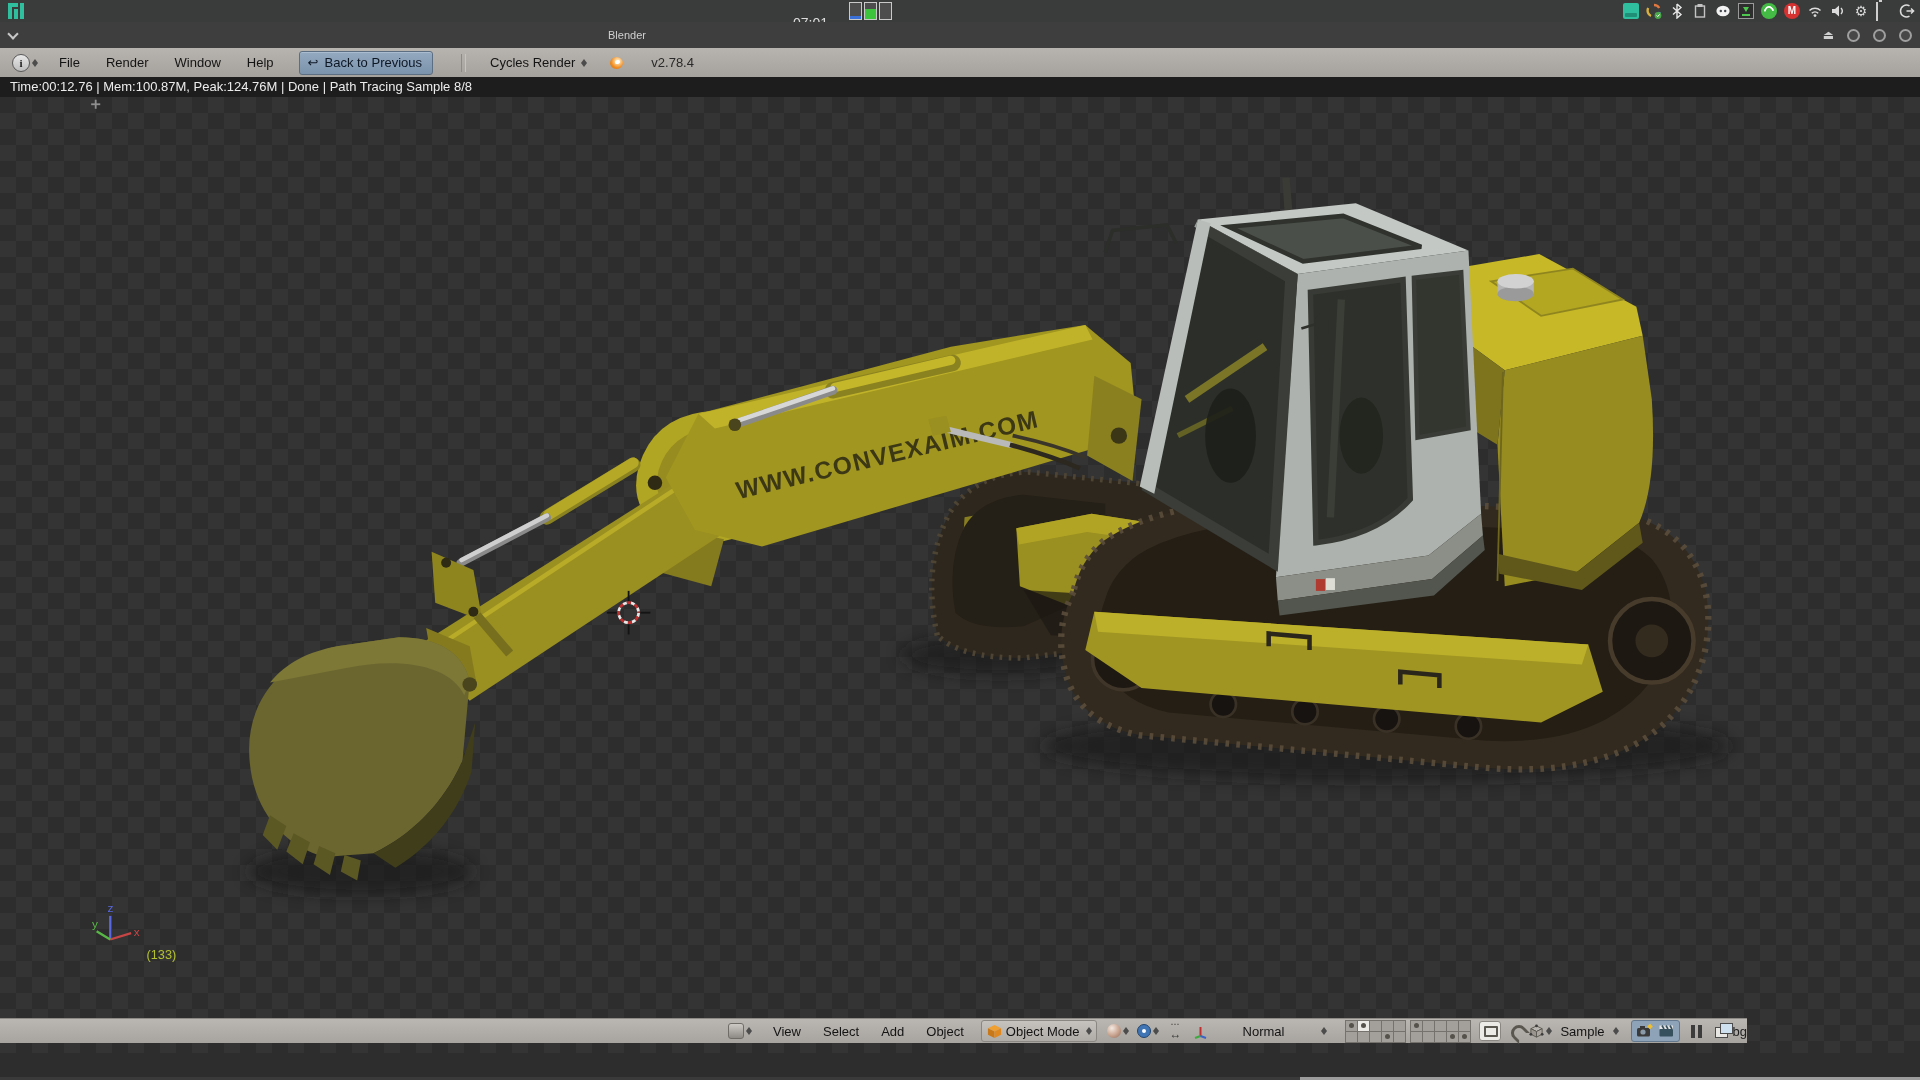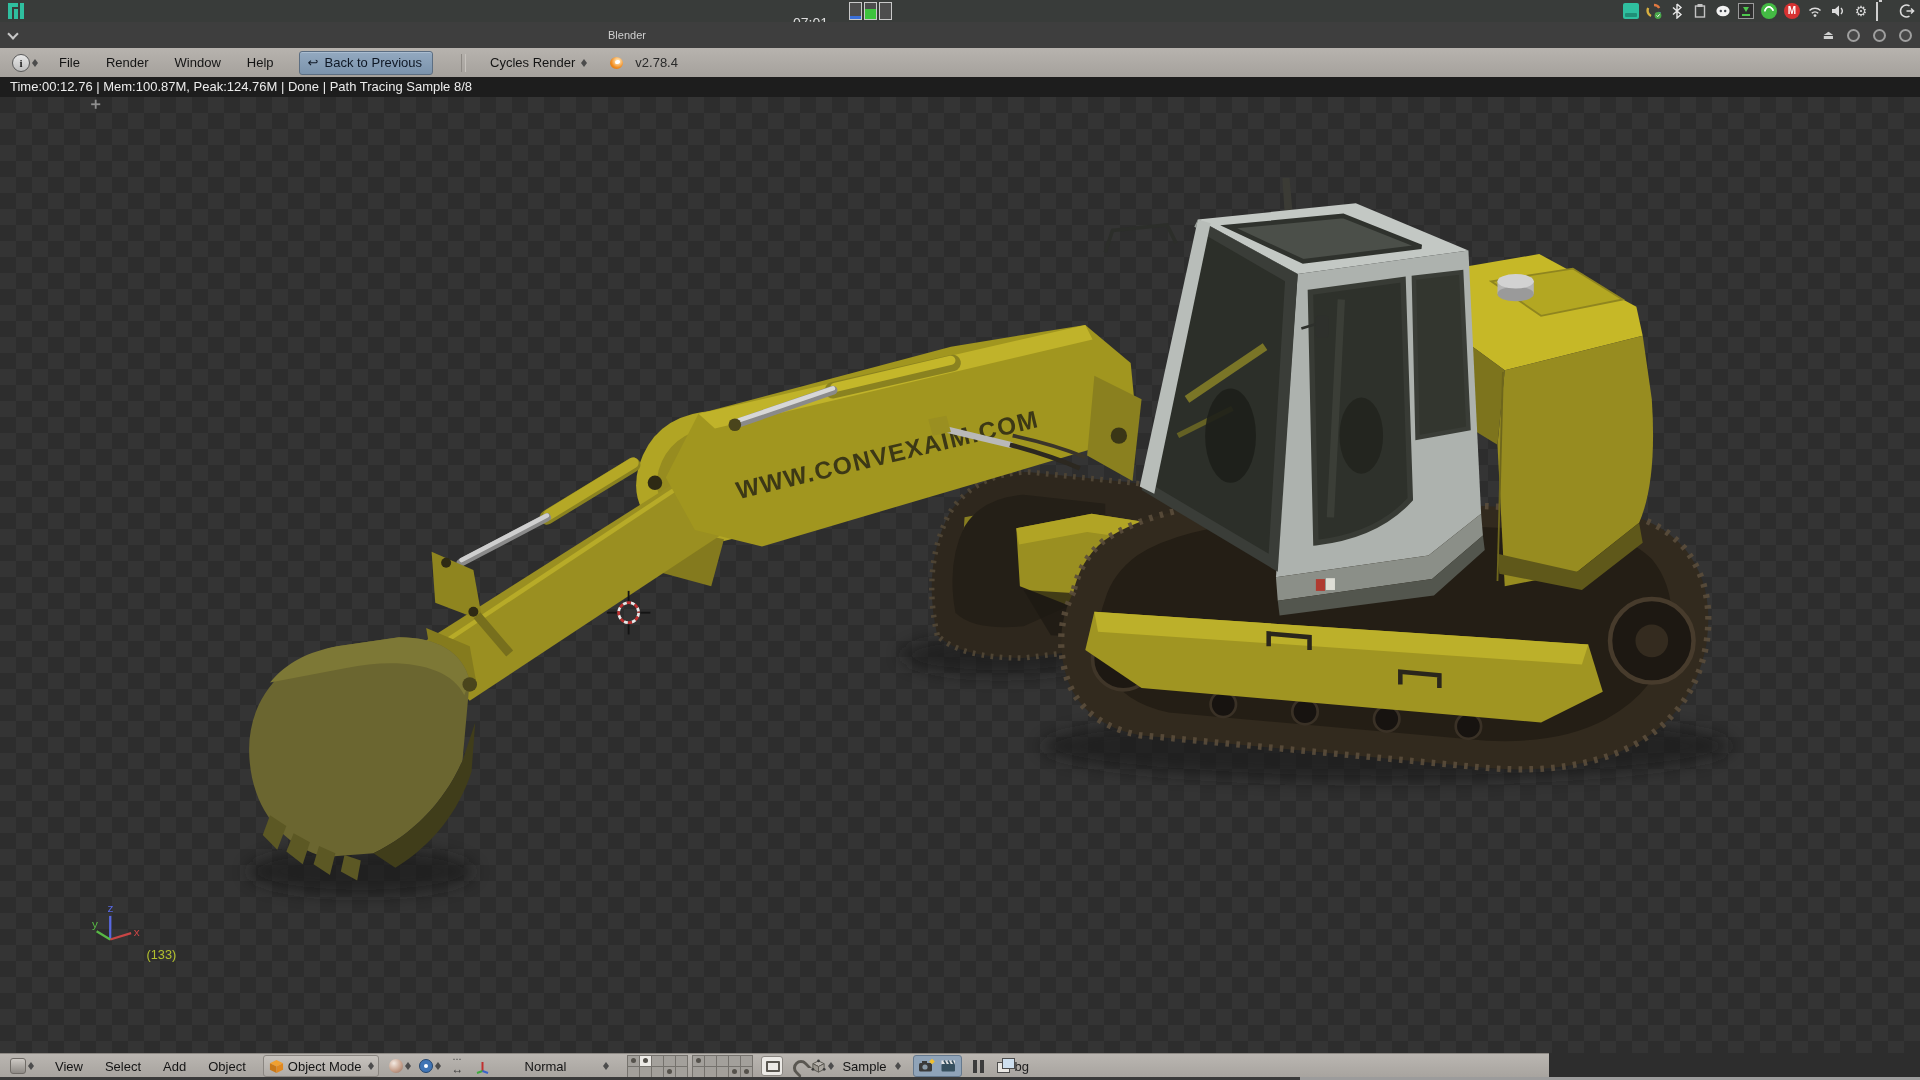--- a/index.html
+++ b/index.html
@@ -51,32 +51,32 @@
   .spin::before{content:"";position:absolute;left:2px;top:1px;border:3px solid transparent;border-bottom:4px solid #4c4c4c;}
   .spin::after{content:"";position:absolute;left:2px;bottom:1px;border:3px solid transparent;border-top:4px solid #4c4c4c;}
   .menu-item{padding:5px 13px;cursor:pointer;border-radius:3px;}
   .btp{margin-left:12px;display:flex;align-items:center;gap:6px;padding:3px 10px 4px 8px;border-radius:3px;background:linear-gradient(#93a9c0,#7b93ac);border:1px solid #5c6e82;box-shadow:inset 0 1px 0 #a9bcd0;color:#0e1724;cursor:pointer;}
   .btp .g{font-size:13px;}
   .msep{margin-left:28px;width:3px;height:18px;border-left:1px solid #8d8984;border-right:1px solid #c6c2bd;}
   .engine{margin-left:14px;display:flex;align-items:center;gap:4px;padding:3px 2px 3px 10px;cursor:pointer;}
   .blogo{margin-left:16px;width:18px;height:14px;position:relative;cursor:pointer;}
   .blogo .ball{position:absolute;left:3px;top:1px;width:13px;height:12px;border-radius:50%;background:radial-gradient(circle at 60% 35%,#ffd9a0 0 18%,#f08a1d 60%,#c86a10);}
   .blogo .eye{position:absolute;left:8px;top:4px;width:5px;height:3.5px;border-radius:50%;background:#fff;transform:rotate(-15deg);}
-  .version{margin-left:10px;color:#2a2a2a;}
+  .version{margin-left:26px;color:#2a2a2a;}
   
   .statusbar{position:absolute;top:77px;left:0;width:1920px;height:20px;background:#1d1d1d;color:#ececec;font-size:13px;line-height:20px;padding-left:10px;box-sizing:border-box;}
   
   .viewport{position:absolute;top:97px;left:0;width:1920px;height:956px;
     background-color:#2d2d2d;
     background-image:linear-gradient(45deg,#343434 25%,transparent 25%,transparent 75%,#343434 75%),
                      linear-gradient(45deg,#343434 25%,transparent 25%,transparent 75%,#343434 75%);
     background-size:32px 32px;background-position:0 0,16px 16px;}
   .viewport svg.scene{position:absolute;left:0;top:0;}
   
-  .toolbar{position:absolute;top:1053px;left:0;width:1549px;height:24px;background:linear-gradient(#bab6b1,#a7a39e);border-top:1px solid #8d8984;display:flex;align-items:center;font-size:13px;color:#141414;}
+  .toolbar{position:absolute;top:1018px;left:0;width:1747px;height:24px;background:linear-gradient(#bab6b1,#a7a39e);border-top:1px solid #8d8984;display:flex;align-items:center;font-size:13px;color:#141414;justify-content:flex-end;}
   .tgrp{display:flex;align-items:center;}
   .ed-icon{margin-left:10px;width:16px;height:16px;border-radius:3px;background:linear-gradient(#cdc9c4,#8d8984);border:1px solid #6f6b66;box-sizing:border-box;cursor:pointer;}
   .tmenu{padding:4px 11px;cursor:pointer;border-radius:3px;}
   .drop{display:flex;align-items:center;gap:4px;margin-left:6px;padding:2px 2px 2px 5px;border:1px solid #8a8681;border-radius:3px;background:linear-gradient(#c6c2bd,#afaba6);cursor:pointer;}
   .cube{width:15px;height:15px;}
   .sphere{width:14px;height:14px;border-radius:50%;background:radial-gradient(circle at 35% 30%,#f3e9e1,#c7a28e 55%,#8d6a59);cursor:pointer;}
   .pivot{width:14px;height:14px;border-radius:50%;background:#3f74b5;border:1px solid #24466e;box-sizing:border-box;position:relative;cursor:pointer;}
   .pivot::after{content:"";position:absolute;left:4px;top:4px;width:4px;height:4px;border-radius:50%;background:#fff;}
   .wicon{width:18px;height:16px;position:relative;text-align:center;cursor:pointer;color:#3a3a3a;}
   .wicon .dd{position:absolute;top:-4px;left:0;right:0;font-size:9px;letter-spacing:1px;}

